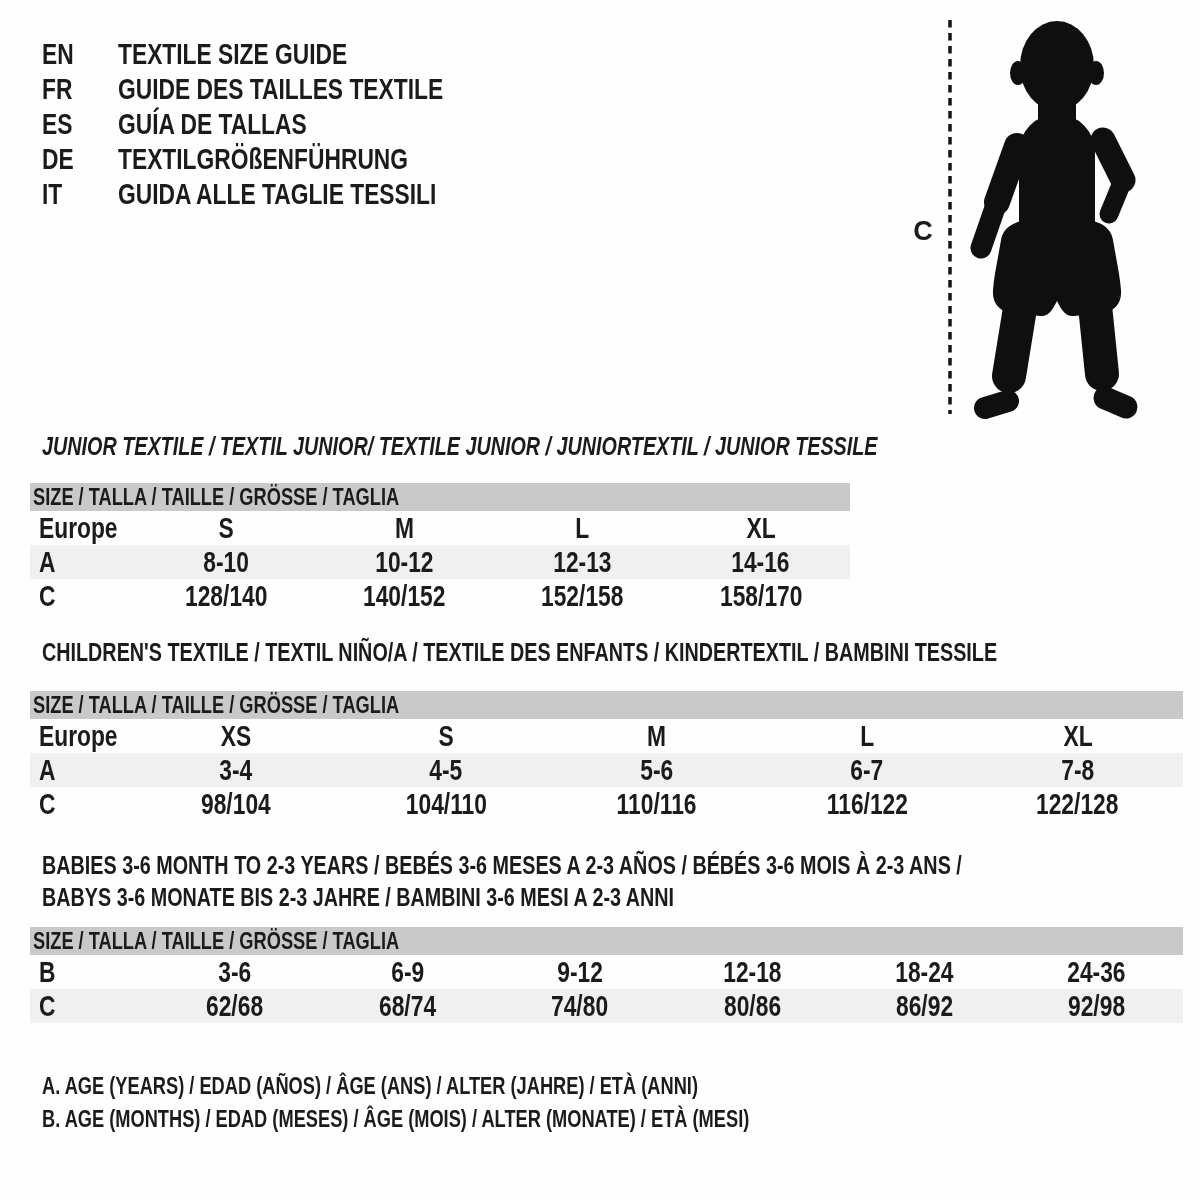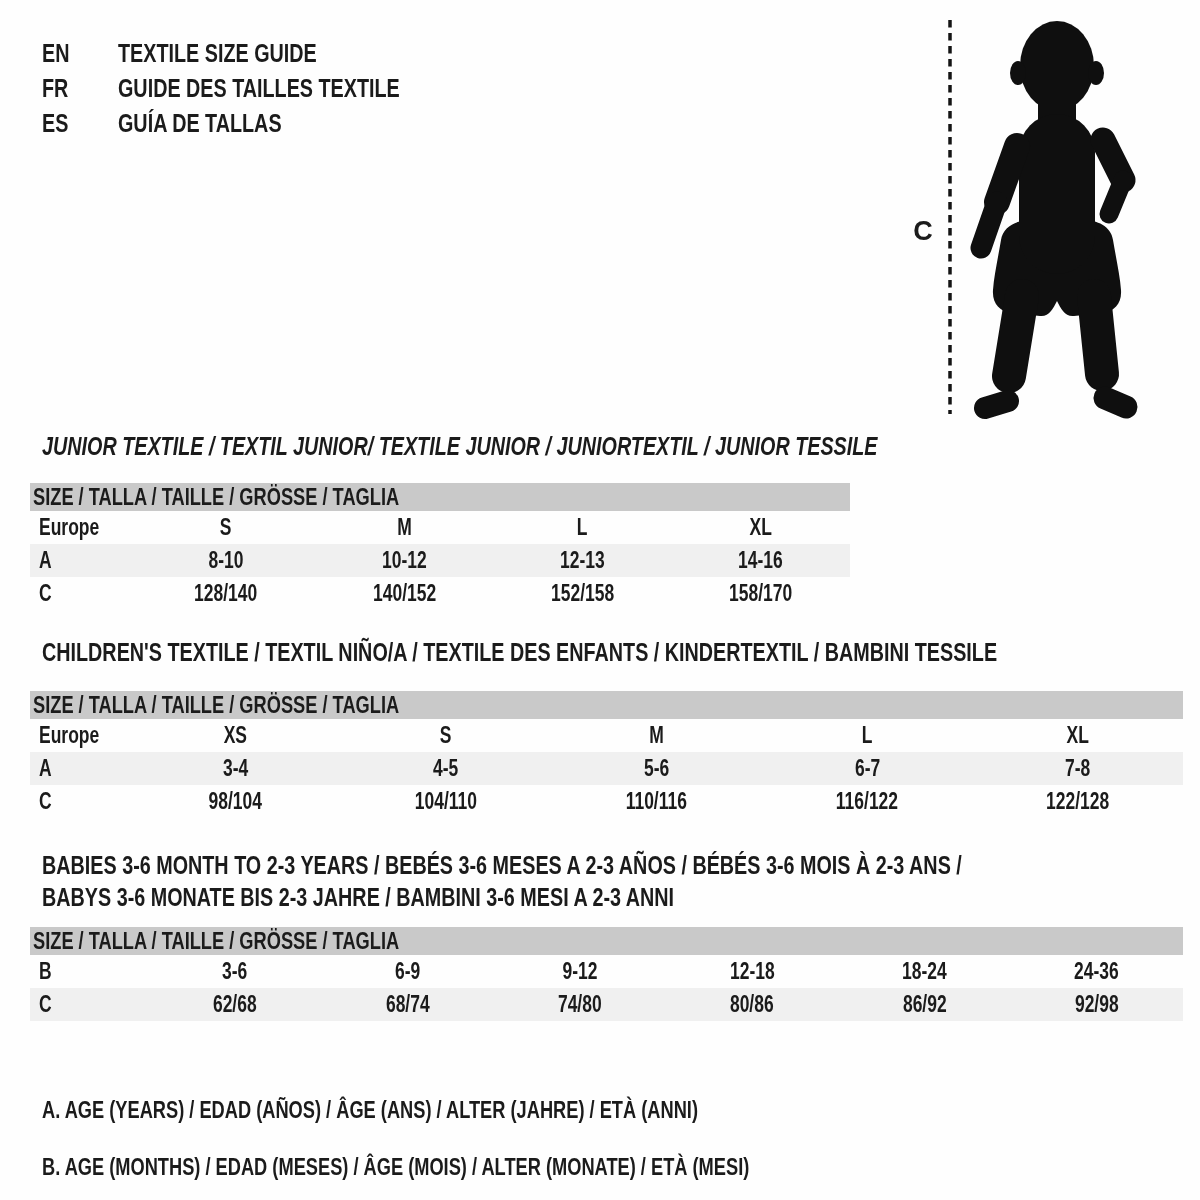--- a/index.html
+++ b/index.html
@@ -10,61 +10,69 @@
     color:var(--text,#1b1b1b);
     font-family:"Liberation Sans","DejaVu Sans",sans-serif;
     font-weight:bold;
   }
   .abs{position:absolute;}
   
   .cond{display:inline-block;transform:scaleX(0.76);transform-origin:0 50%;white-space:nowrap;}
   .cond.c{transform-origin:50% 50%;}
   
   .lang-list{left:42px;top:36px;}
-  .lang-row{display:flex;height:35px;align-items:center;font-size:26px;}
+  .lang-row{display:flex;height:35px;align-items:center;font-size:30px;}
   .lang-code{width:76px;flex:0 0 76px;}
   
   .c-label{left:906px;top:216px;width:34px;text-align:center;font-size:27px;}
   .dash-svg{left:946px;top:18px;}
   .baby-svg{left:955px;top:14px;color:var(--sil,#0f0f0f);}
   
   .sec-title{left:42px;font-size:26px;}
   .sec-title .line{display:block;height:32px;line-height:32px;}
   .sec-title.single .line{height:28px;line-height:28px;}
   table.size-table{border-collapse:collapse;table-layout:fixed;left:30px;}
   table.size-table th{
     background:var(--bar,#c9c9c9);height:27px;text-align:left;
     padding:0 0 0 3px;font-size:24px;font-weight:bold;
   }
-  table.size-table td{height:33px;text-align:center;padding:0;font-size:23px;vertical-align:middle;}
+  table.size-table td{height:33px;text-align:center;padding:0;font-size:30px;vertical-align:middle;}
   table.size-table td.lbl{text-align:left;padding-left:9px;}
   table.size-table tr.alt{background:var(--alt,#f0f0f0);}
   .t0{width:820px;} .t1{width:1153px;} .t2{width:1153px;}
   .t0 col.lblcol{width:13%;}
   .t1 col.lblcol{width:8.7%;}
   .t2 col.lblcol{width:10.3%;}
   
   .legend{left:42px;top:1069px;}
-  .legend-line{display:block;height:33px;line-height:33px;font-size:24px;margin-top:24px;}
+  .legend-line{display:block;height:33px;line-height:33px;font-size:24px;}
 </style>
 </head>
 <body style="--bg: #fefefe; --text: #1b1b1b; --bar: #c9c9c9; --alt: #f0f0f0; --sil: #0f0f0f;">
 
 <div class="abs lang-list">
   <div class="lang-row">
     <span class="lang-code"><span class="cond">EN</span></span>
     <span class="cond">TEXTILE SIZE GUIDE</span>
   </div>
   <div class="lang-row">
     <span class="lang-code"><span class="cond">FR</span></span>
     <span class="cond">GUIDE DES TAILLES TEXTILE</span>
   </div>
   <div class="lang-row">
     <span class="lang-code"><span class="cond">ES</span></span>
     <span class="cond">GUÍA DE TALLAS</span>
+  </div>
+  <div class="lang-row">
+    <span class="lang-code"><span class="cond">DE</span></span>
+    <span class="cond">TEXTILGRÖßENFÜHRUNG</span>
+  </div>
+  <div class="lang-row">
+    <span class="lang-code"><span class="cond">IT</span></span>
+    <span class="cond">GUIDA ALLE TAGLIE TESSILI</span>
   </div>
 </div>
 
 <div>
   <span class="abs c-label">C</span>
   <svg class="abs dash-svg" width="8" height="398" viewBox="0 0 8 398">
     <line x1="4" y1="2" x2="4" y2="396" stroke="#141414" stroke-width="3.5" stroke-dasharray="7.5 5.5"></line>
   </svg>
   <svg class="abs baby-svg" width="200" height="410" viewBox="0 0 200 410">
     <g fill="currentColor" stroke="none">

